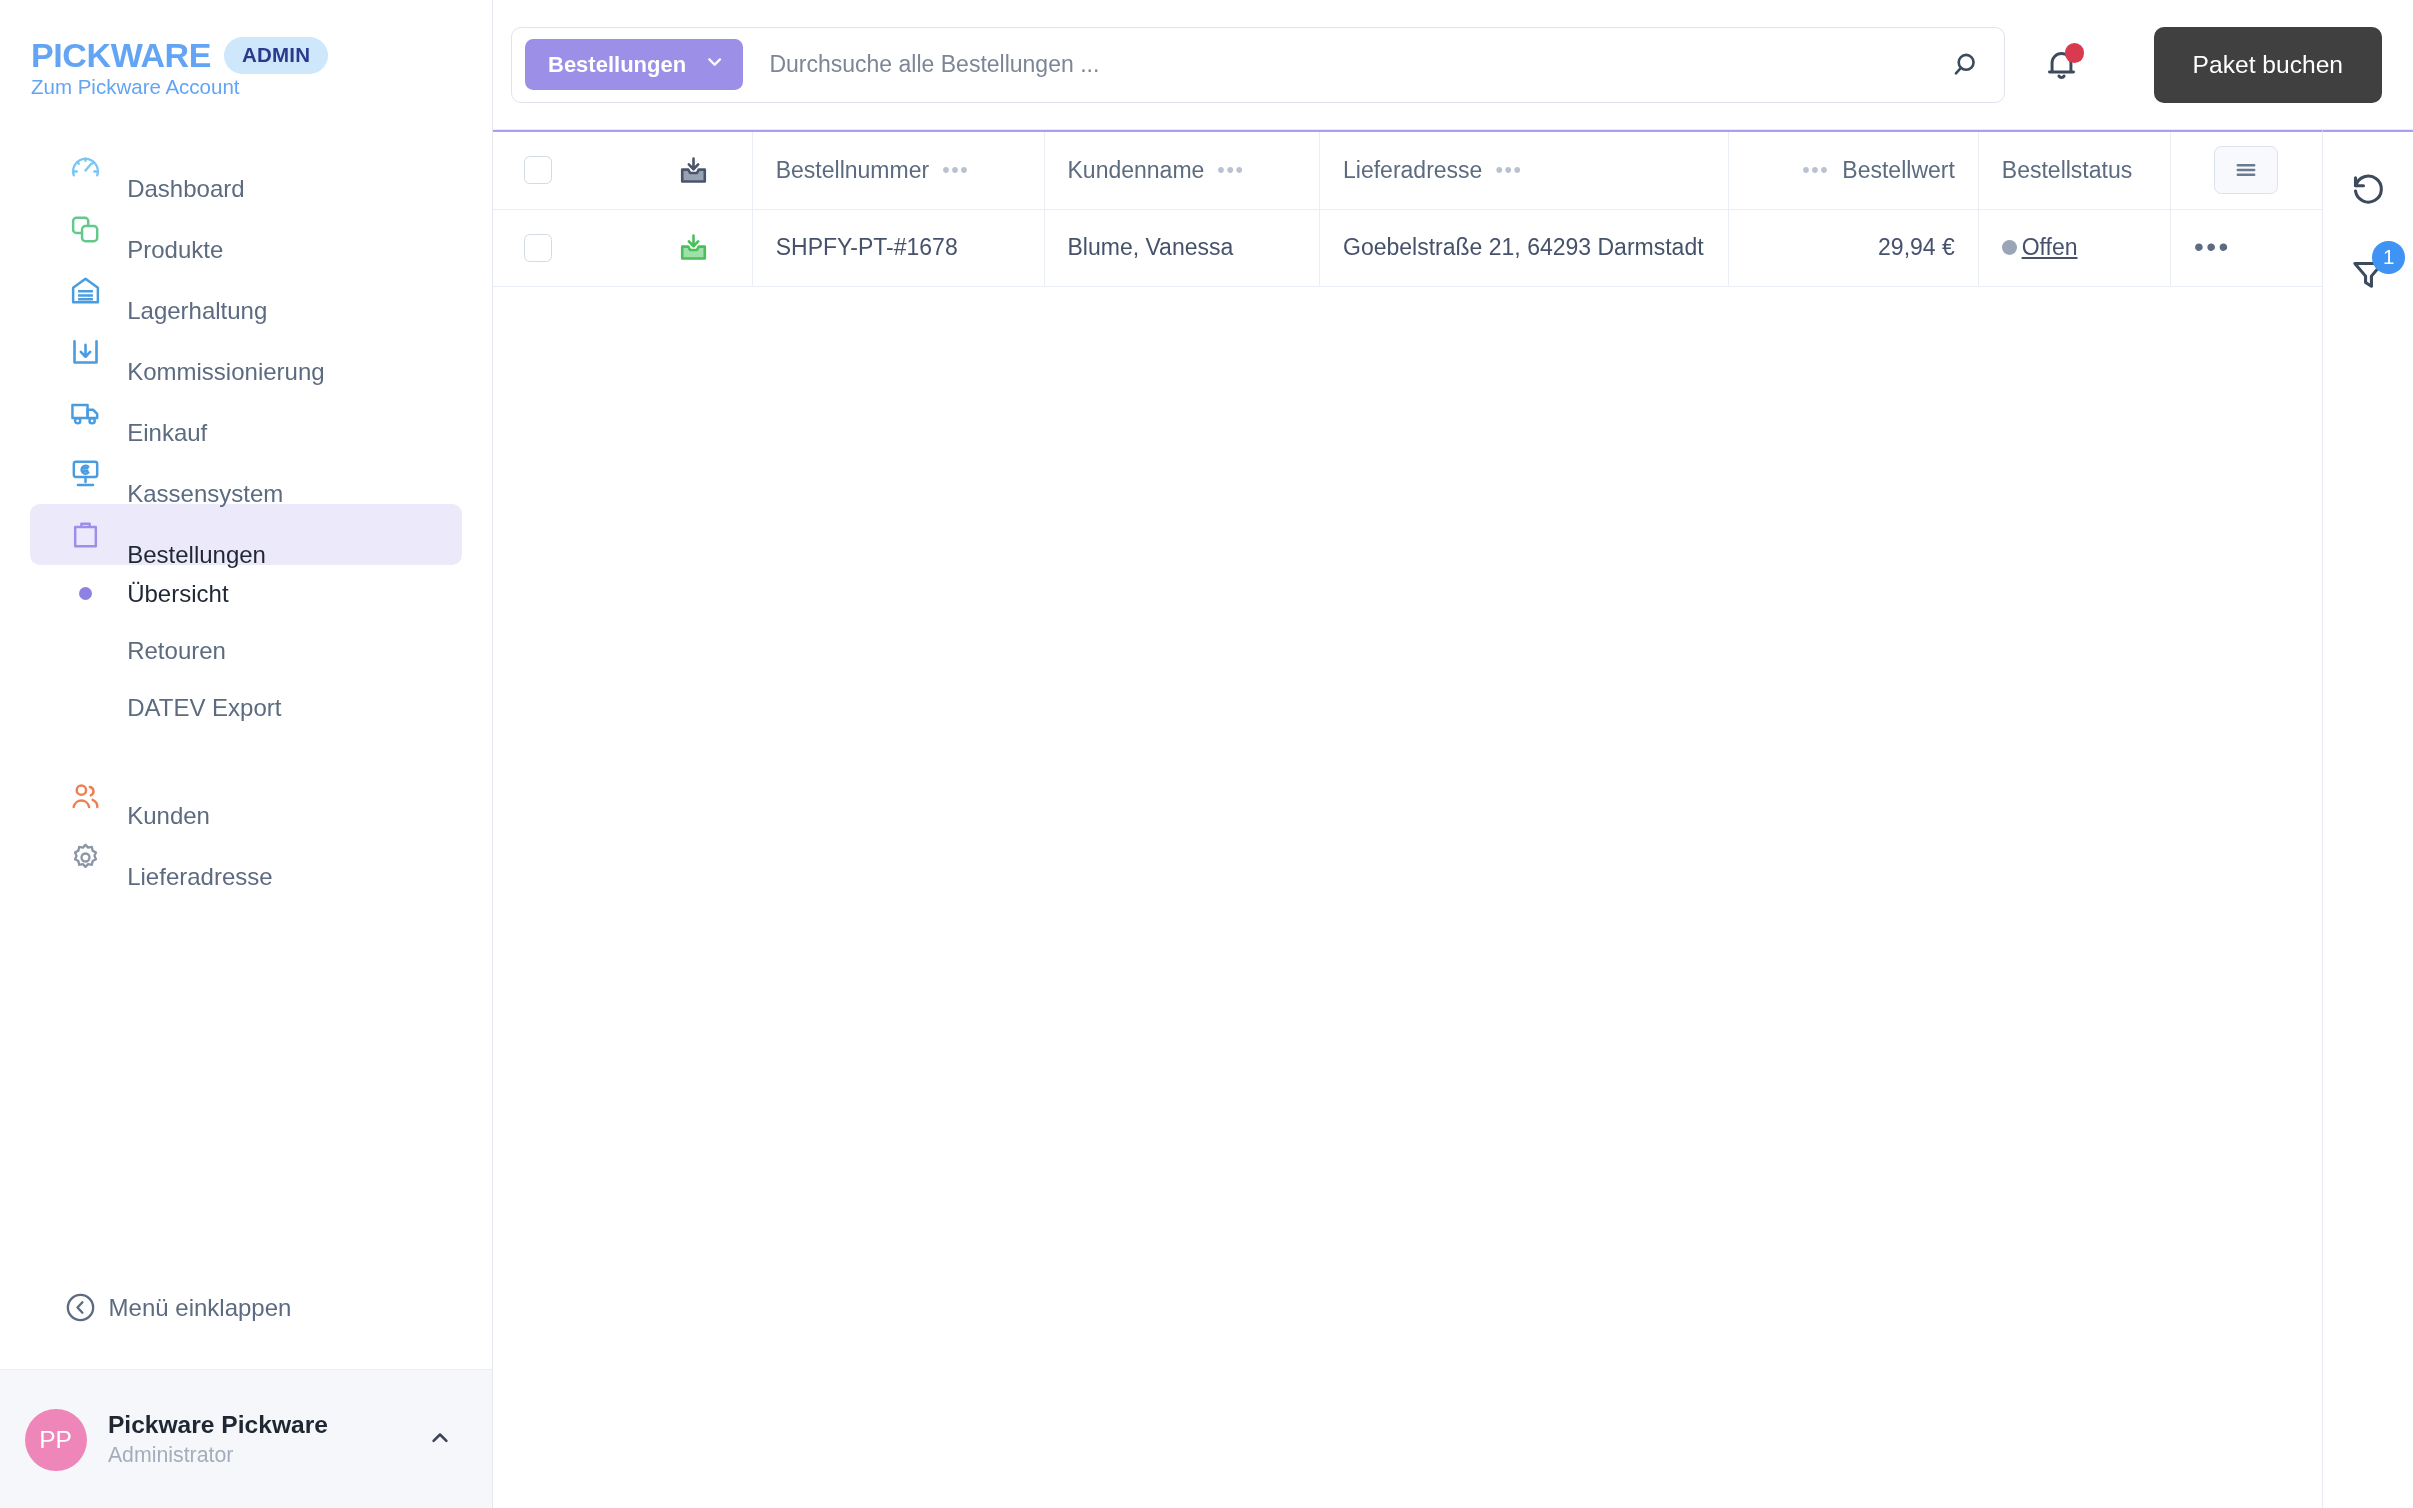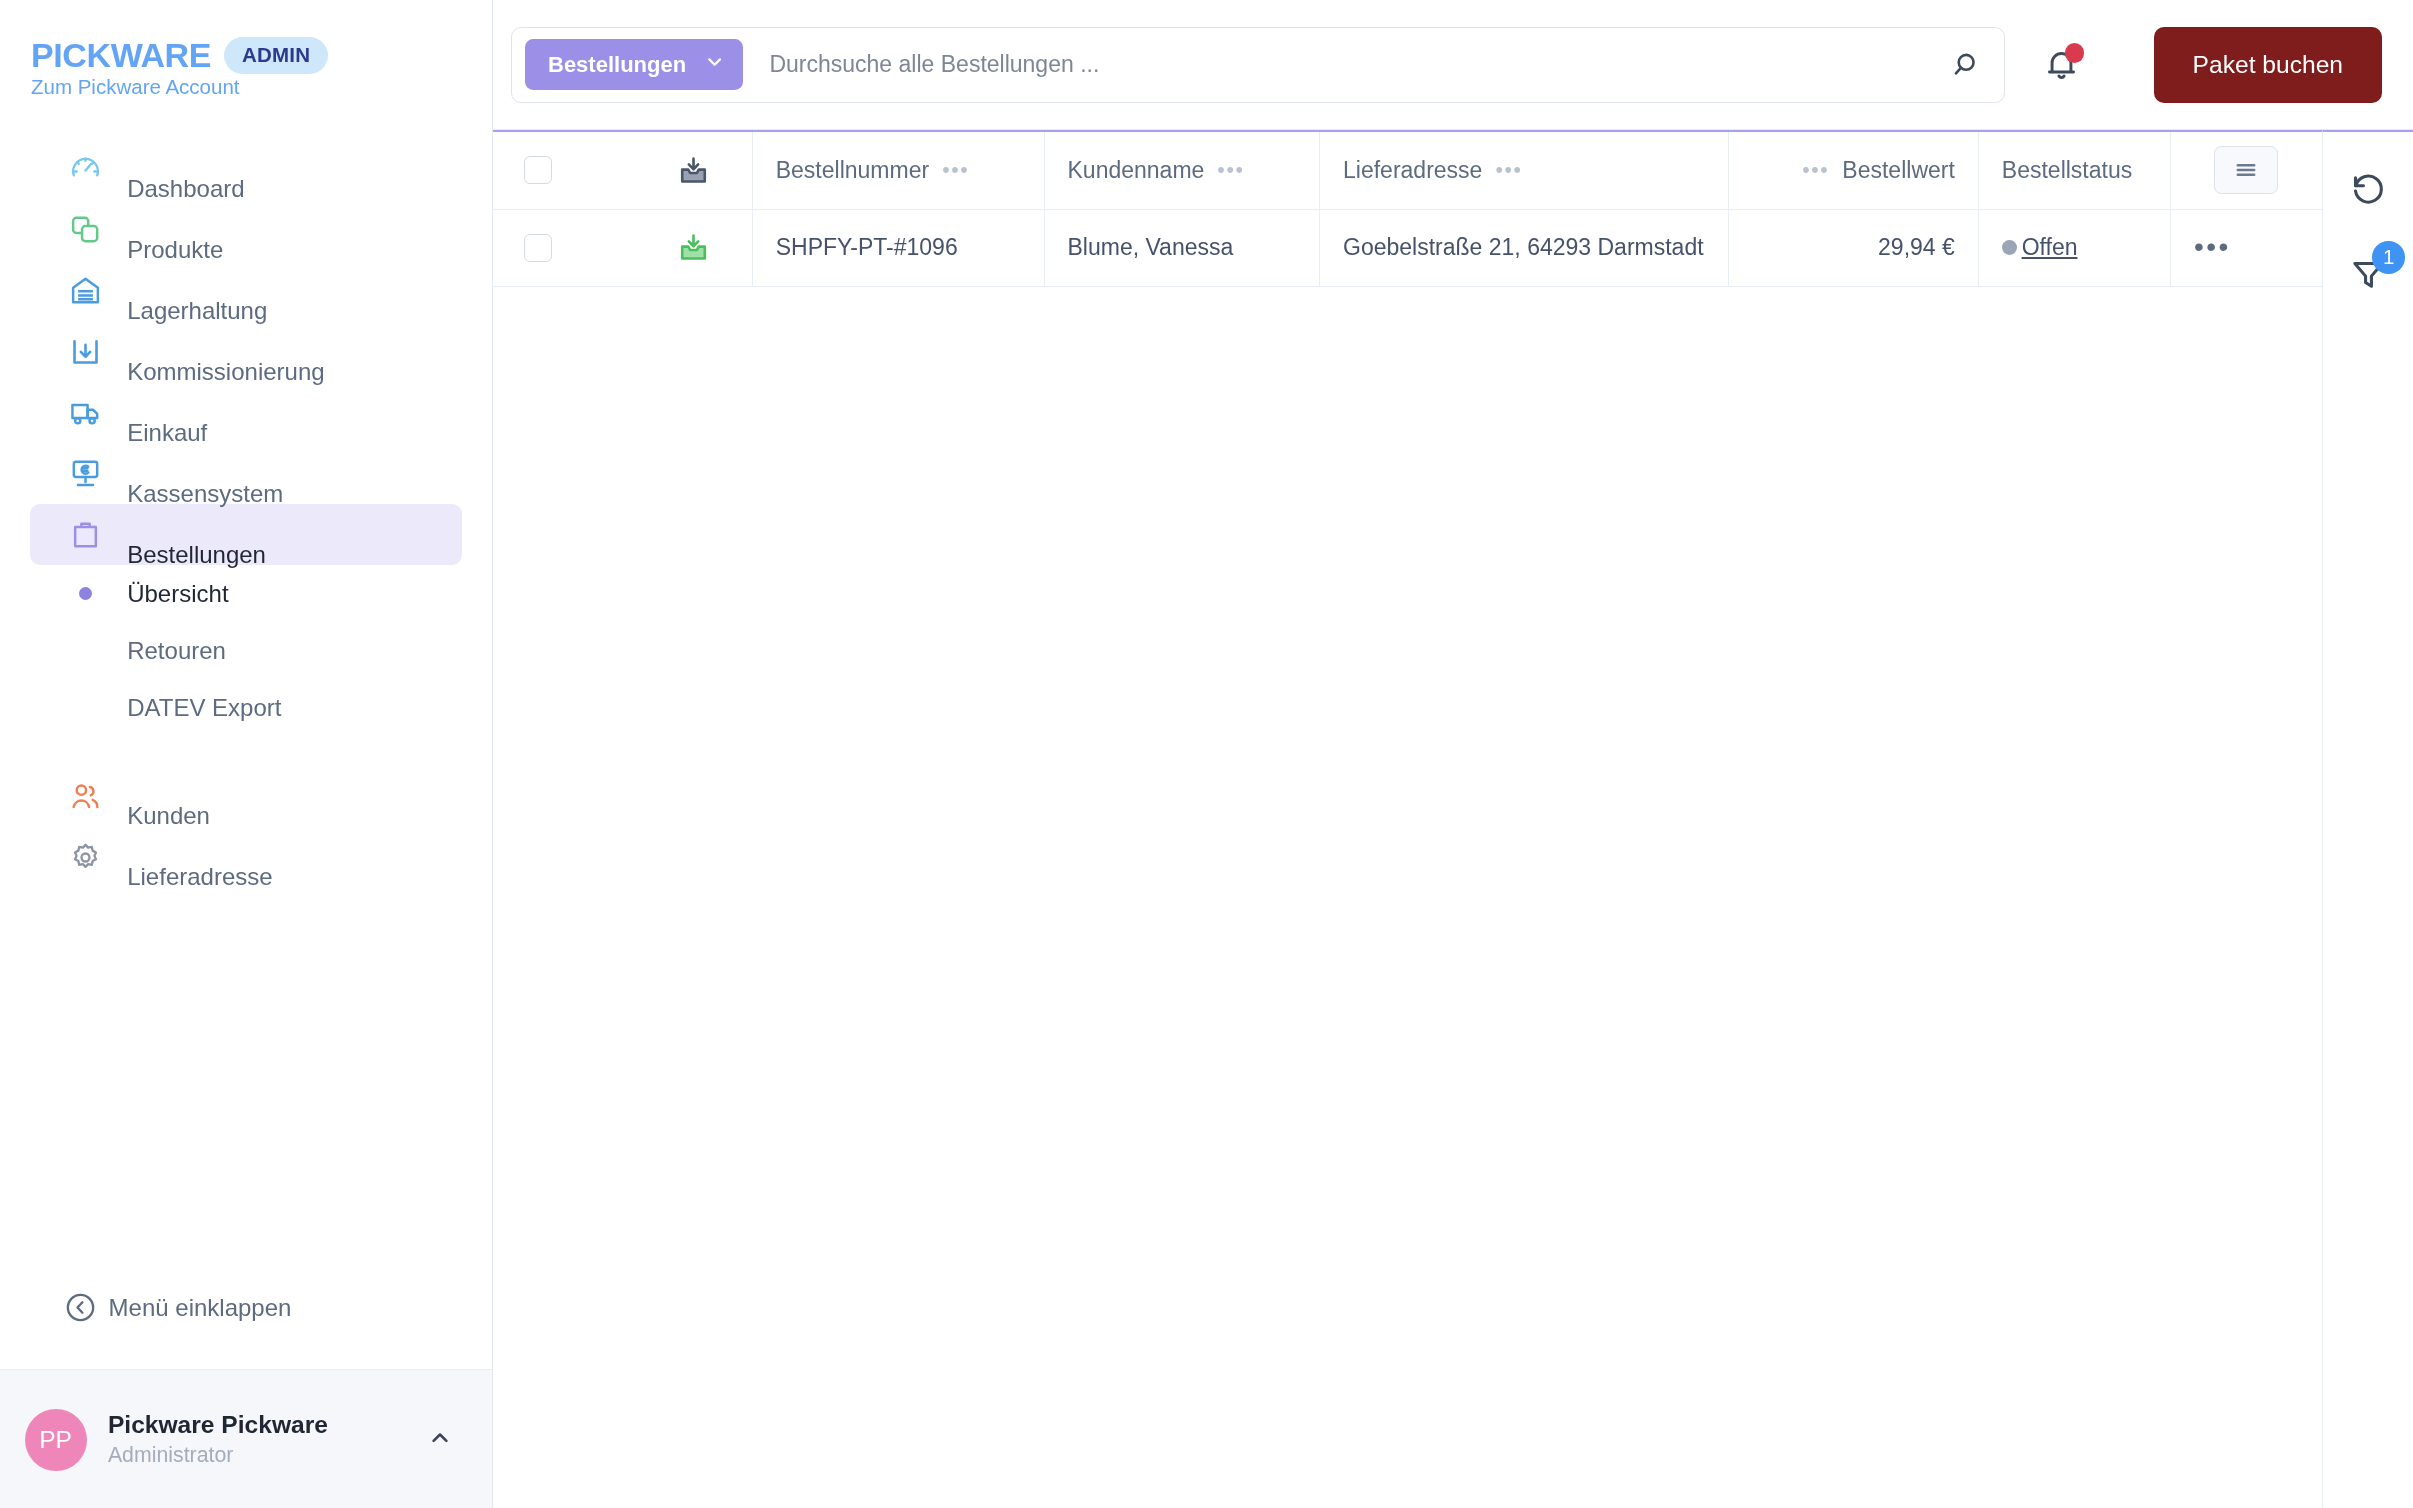--- a/index.html
+++ b/index.html
@@ -103,21 +103,21 @@
   .search-input::placeholder { color: #7c8696; }
   .search-go {
     width: 57px; height: 57px; display: flex; align-items: center;
     justify-content: center; cursor: pointer;
   }
   .bell { margin-left: 29.6px; position: relative; width: 53px; height: 53px;
           display: flex; align-items: center; justify-content: center; cursor: pointer; }
   .bell-dot { position: absolute; top: 4.9px; right: 3.3px; width: 19.7px; height: 19.7px;
               background: #d93a4e; border-radius: 50%; }
   .cta {
-    margin-left: auto; background: #7f1d1d; color: #fff; border: none;
+    margin-left: auto; background: #404040; color: #fff; border: none;
     border-radius: 9.9px; height: 76px; padding: 0 39px;
     font-size: 24.6px; cursor: pointer; font-family: inherit;
   }
 
   .pagehead {
     height: 105px; flex: 0 0 105px; display: flex; align-items: center;
     padding: 0 31px 0 31px;
   }
   .pagetitle { font-size: 30px; font-weight: 700; color: #445065; }
   .pagetitle .count { font-weight: 400; color: #445065; }
@@ -441,21 +441,21 @@
                 <span class="checkbox"></span>
               </td>
               <td class="col-flag">
                 <span class="cell-center">
                   <svg width="33" height="33" viewBox="0 0 24 24" fill="none" stroke="#4cbf5d" stroke-width="1.9" stroke-linecap="round" stroke-linejoin="round">
                     <path d="M12 3.4v7.2M8.6 7.6 12 11.1l3.4-3.5"></path>
                     <path d="M3.8 11.4h4.4l1.3 2.4h5l1.3-2.4h4.4v8.6H3.8z" fill="#9fe0a8" stroke="#4cbf5d"></path>
                   </svg>
                 </span>
               </td>
-              <td class="col-num">SHPFY-PT-#1096</td>
+              <td class="col-num">SHPFY-PT-#1678</td>
               <td class="col-cust">Blume, Vanessa</td>
               <td class="col-addr">Goebelstraße 21, 64293 Darmstadt</td>
               <td class="col-val">29,94 €</td>
               <td class="col-stat">
                 <span class="status-cell">
                   <span class="status-dot"></span>
                   <span>Offen</span>
                 </span>
               </td>
               <td class="col-menu">

